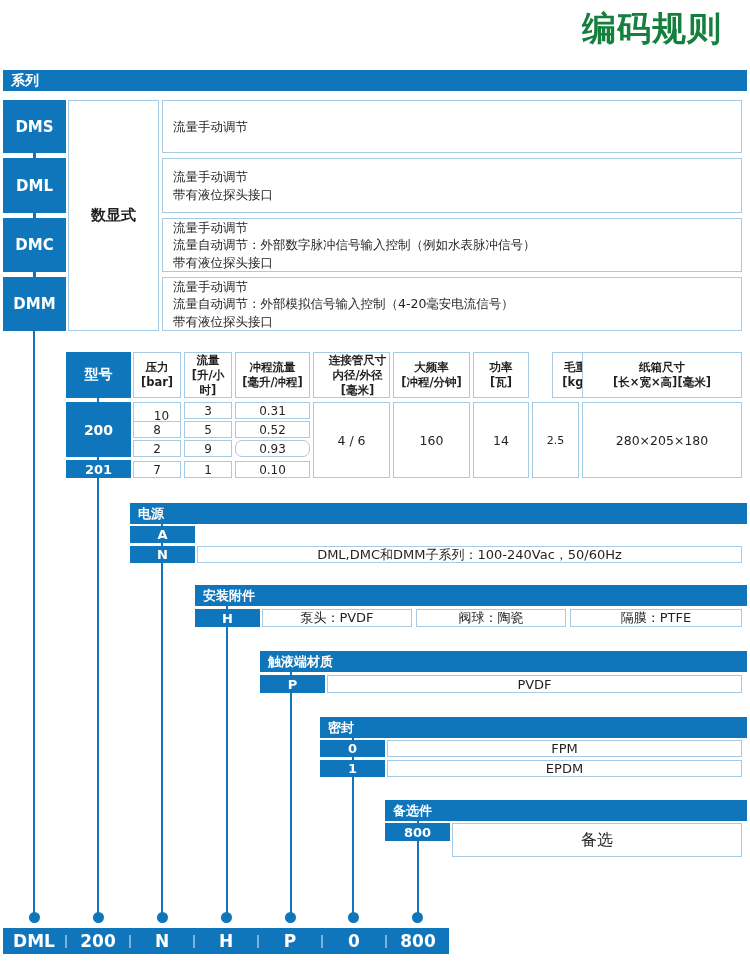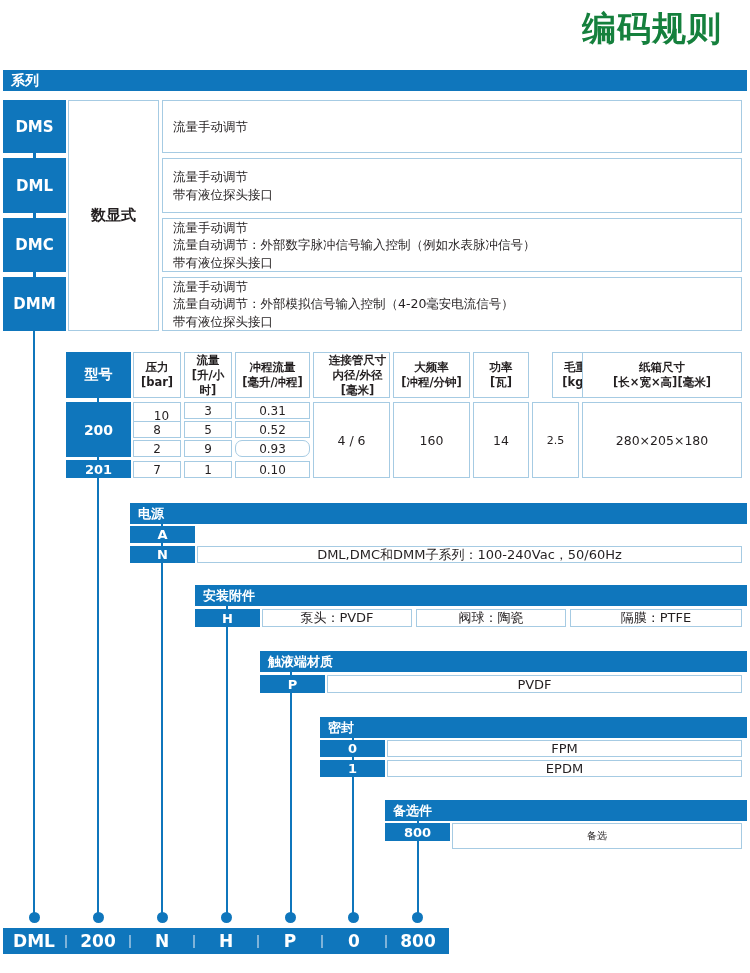--- a/index.html
+++ b/index.html
@@ -249,21 +249,21 @@
     <span>EPDM</span>
   </div>
 
   <div class="hbar" style="left:385px; top:800px; width:362px;">
     <span>备选件</span>
   </div>
   <div class="vline" style="left:417px; top:820px; height:3px;"></div>
   <div class="key" style="left:385px; top:823px; width:65px; height:18px; font-size:13px;">
     <span>800</span>
   </div>
-  <div class="vbox" style="left:452px; top:823px; width:290px; height:26px; font-size:10px;">
+  <div class="vbox" style="left:452px; top:823px; width:290px; height:34px; font-size:16px;">
     <span>备选</span>
   </div>
 
   <div class="vline" style="left:33px;  top:331px; height:584px;"></div>
   <div class="vline" style="left:97px;  top:478px; height:437px;"></div>
   <div class="vline" style="left:161px; top:563px; height:352px;"></div>
   <div class="vline" style="left:226px; top:627px; height:288px;"></div>
   <div class="vline" style="left:290px; top:693px; height:222px;"></div>
   <div class="vline" style="left:352px; top:777px; height:138px;"></div>
   <div class="vline" style="left:417px; top:841px; height:74px;"></div>

